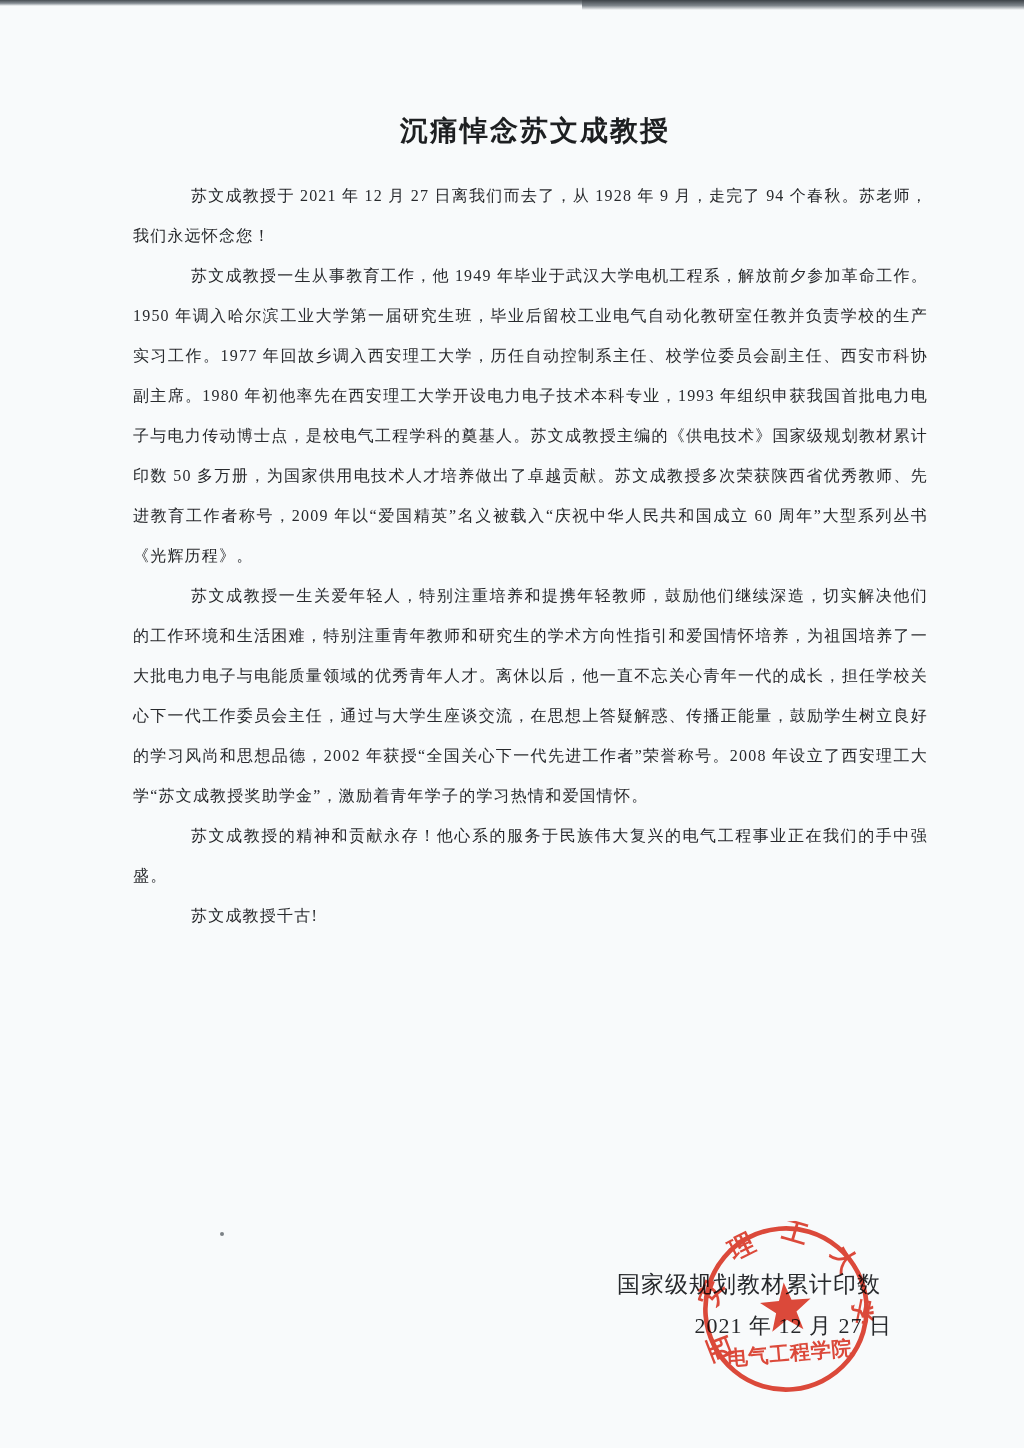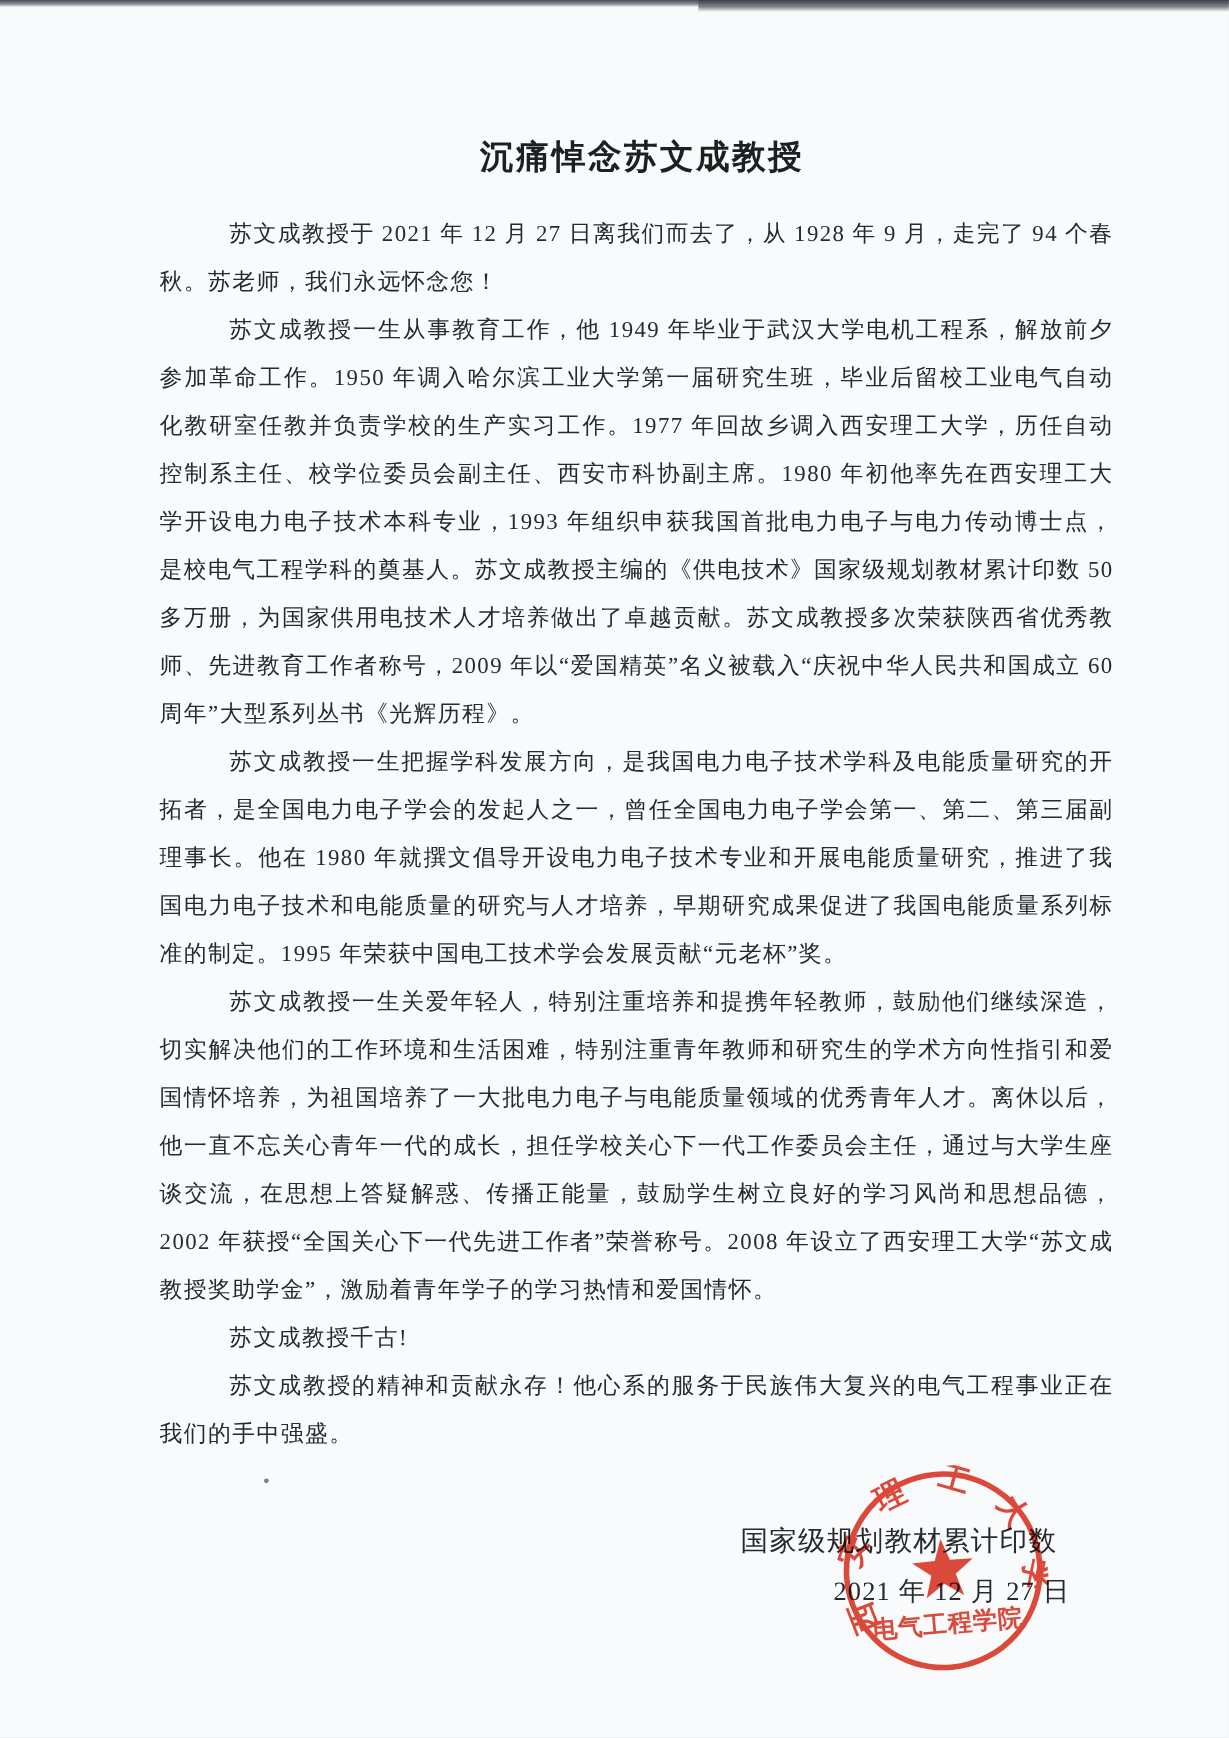--- a/index.html
+++ b/index.html
@@ -27,21 +27,21 @@
     margin: 112px 0 0 0;
     text-align: center;
     font-family: "Liberation Sans", "DejaVu Sans", sans-serif;
     font-weight: 700;
     font-size: 28px;
     letter-spacing: 2px;
     color: #1d1f21;
   }
   .doc-body {
     margin: 26px 119px 0 110px;
-    font-size: 19px;
+    font-size: 16px;
     line-height: 40px;
     letter-spacing: 1.2px;
     text-align: justify;
   }
   .doc-body p { margin: 0; text-indent: 58px; }
   .sig-org {
     position: absolute; top: 1269px; right: 166px;
     font-size: 23px; letter-spacing: 1px; white-space: nowrap;
   }
   .sig-date {
@@ -72,24 +72,23 @@
 <div class="page">
 
   <div class="scan-edge-top"></div>
   <div class="scan-edge-top-right"></div>
 
   <h1 class="doc-title">沉痛悼念苏文成教授</h1>
 
   <div class="doc-body">
     <p>苏文成教授于 2021 年 12 月 27 日离我们而去了，从 1928 年 9 月，走完了 94 个春秋。苏老师，我们永远怀念您！</p>
     <p>苏文成教授一生从事教育工作，他 1949 年毕业于武汉大学电机工程系，解放前夕参加革命工作。1950 年调入哈尔滨工业大学第一届研究生班，毕业后留校工业电气自动化教研室任教并负责学校的生产实习工作。1977 年回故乡调入西安理工大学，历任自动控制系主任、校学位委员会副主任、西安市科协副主席。1980 年初他率先在西安理工大学开设电力电子技术本科专业，1993 年组织申获我国首批电力电子与电力传动博士点，是校电气工程学科的奠基人。苏文成教授主编的《供电技术》国家级规划教材累计印数 50 多万册，为国家供用电技术人才培养做出了卓越贡献。苏文成教授多次荣获陕西省优秀教师、先进教育工作者称号，2009 年以“爱国精英”名义被载入“庆祝中华人民共和国成立 60 周年”大型系列丛书《光辉历程》。</p>
-    <p>苏文成教授一生把握学科发展方向，是我国电力电子技术学科及电能质量研究的开拓者，是全国电力电子学会的发起人之一，曾任全国电力电子学会第一、第二、第三届副理事长。他在 1980 年就撰文倡导开设电力电子技术专业和开展电能质量研究，推进了我国电力电子技术和电能质量的研究与人才培养，早期研究成果促进了我国电能质量系列标准的制定。1995 年荣获中国电工技术学会发展贡献“元老杯”奖。</p>
     <p>苏文成教授一生关爱年轻人，特别注重培养和提携年轻教师，鼓励他们继续深造，切实解决他们的工作环境和生活困难，特别注重青年教师和研究生的学术方向性指引和爱国情怀培养，为祖国培养了一大批电力电子与电能质量领域的优秀青年人才。离休以后，他一直不忘关心青年一代的成长，担任学校关心下一代工作委员会主任，通过与大学生座谈交流，在思想上答疑解惑、传播正能量，鼓励学生树立良好的学习风尚和思想品德，2002 年获授“全国关心下一代先进工作者”荣誉称号。2008 年设立了西安理工大学“苏文成教授奖助学金”，激励着青年学子的学习热情和爱国情怀。</p>
+    <p>苏文成教授的精神和贡献永存！他心系的服务于民族伟大复兴的电气工程事业正在我们的手中强盛。</p>
     <p>苏文成教授千古!</p>
-    <p>苏文成教授的精神和贡献永存！他心系的服务于民族伟大复兴的电气工程事业正在我们的手中强盛。</p>
   </div>
 
   <div class="scan-speck"></div>
 
   <div class="sig-org">国家级规划教材累计印数</div>
   <div class="sig-date">2021 年 12 月 27 日</div>
 
   <div class="seal">
     <svg viewBox="0 0 300 300" xmlns="http://www.w3.org/2000/svg">
       <defs>

